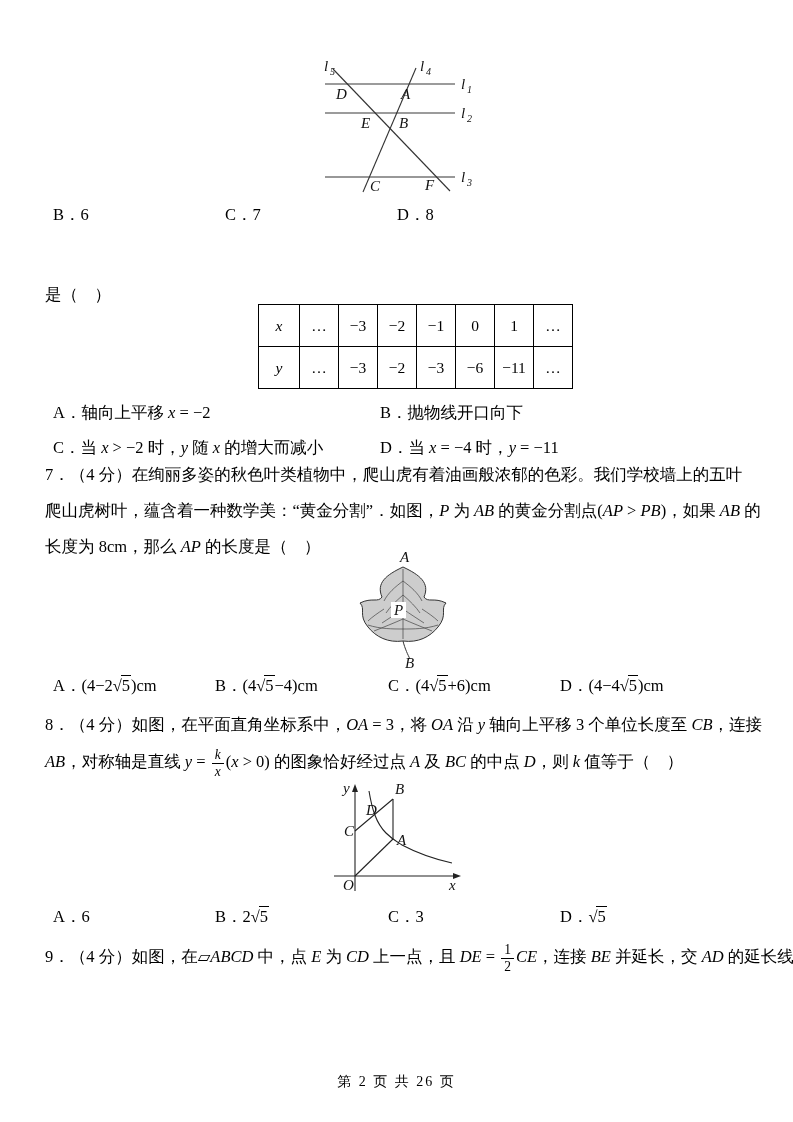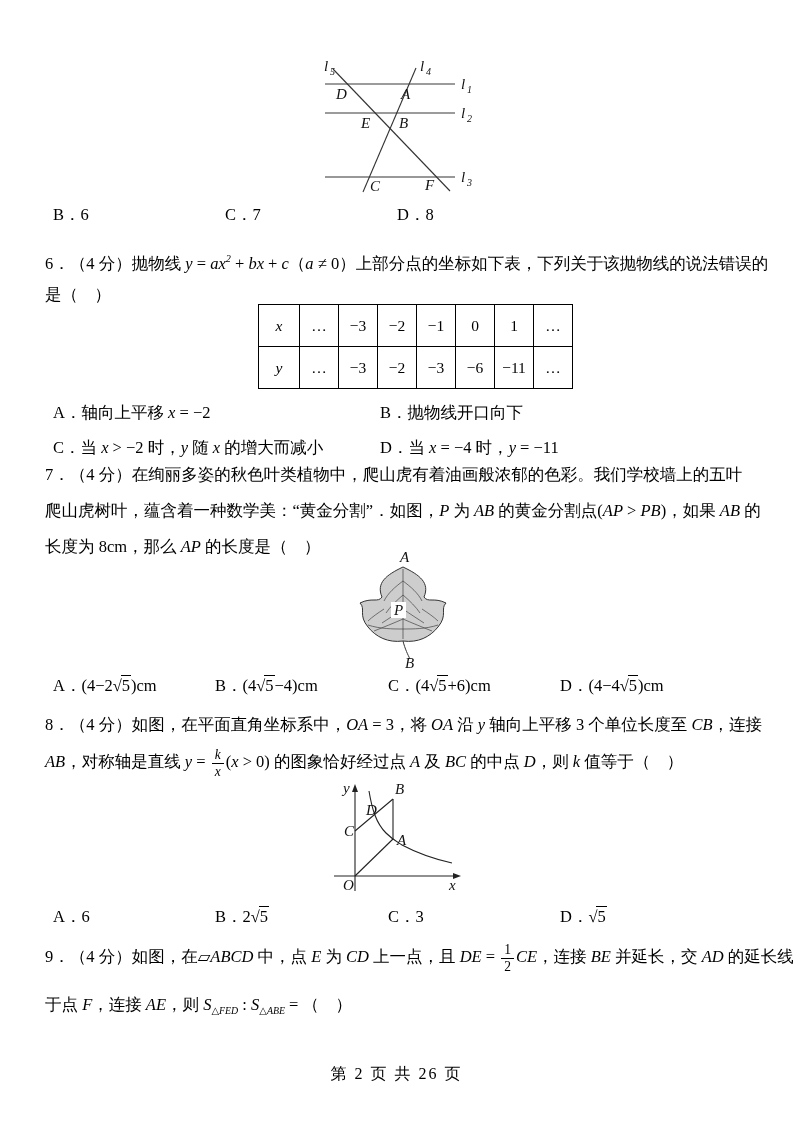--- a/index.html
+++ b/index.html
@@ -24,21 +24,21 @@
   .frac .den{padding-top:1px;}
   .frac.it{font-style:italic;}
   table.vtable{border-collapse:collapse;}
   table.vtable td{
     border:1px solid #000;width:34px;height:41px;text-align:center;
     vertical-align:middle;font-size:15.5px;padding:0 2px;
   }
   table.vtable td.hd{width:36px;font-style:italic;}
   .fig text{font-family:"Liberation Serif","DejaVu Serif",serif;font-size:15px;font-style:italic;fill:#111;}
   .fig text.sub{font-size:10px;}
-  .footer{left:0;right:0;text-align:center;font-size:16px;letter-spacing:2px;}
+  .footer{left:0;right:0;text-align:center;font-size:14px;letter-spacing:2px;margin-top:9px;}
 </style>
 </head>
 <body>
 
 <div class="sheet">
 
   <svg class="abs fig" style="left:303px;top:56px" width="220" height="142" viewBox="0 0 220 142">
     <line x1="22" y1="28" x2="152" y2="28" stroke="#7a7a7a" stroke-width="1.3"></line>
     <line x1="22" y1="57" x2="152" y2="57" stroke="#7a7a7a" stroke-width="1.3"></line>
     <line x1="22" y1="121" x2="152" y2="121" stroke="#333" stroke-width="1.1"></line>
@@ -61,21 +61,20 @@
     <text x="67" y="135">C</text>
     <text x="122" y="134">F</text>
   </svg>
 
   <div class="abs row" style="left:53px;top:204px">
     <span class="opt"><span>B．6</span></span>
     <span class="opt"><span>C．7</span></span>
     <span class="opt"><span>D．8</span></span>
   </div>
 
-  <div class="abs line" style="left:45px;top:244px"><span>6．（4 分）抛物线 </span><span class="sg-i">y</span><span> = </span><span class="sg-i">ax</span><span class="sg-sup">2</span><span> + </span><span class="sg-i">bx</span><span> + </span><span class="sg-i">c</span><span>（</span><span class="sg-i">a</span><span> ≠ 0）上部分点的坐标如下表，下列关于该抛物线的说法错误的</span></div>
   <div class="abs line" style="left:45px;top:280px"><span>是（　）</span></div>
 
   <table class="abs vtable" style="left:258px;top:304px">
     <tbody>
         <tr>
       <td class="hd">x</td>
       <td>…</td>
       <td>−3</td>
       <td>−2</td>
       <td>−1</td>
@@ -160,17 +159,16 @@
 
   <span class="abs line" style="left:53px;top:902px"><span>A．6</span></span>
   <span class="abs line" style="left:215px;top:902px"><span>B．2</span><span class="sqrt">√</span><span class="rad">5</span></span>
   <span class="abs line" style="left:388px;top:902px"><span>C．3</span></span>
   <span class="abs line" style="left:560px;top:902px"><span>D．</span><span class="sqrt">√</span><span class="rad">5</span></span>
 
   <div class="abs line" style="left:45px;top:942px"><span>9．（4 分）如图，在▱</span><span class="sg-i">ABCD</span><span> 中，点 </span><span class="sg-i">E</span><span> 为 </span><span class="sg-i">CD</span><span> 上一点，且 </span><span class="sg-i">DE</span><span> = </span><span class="frac">
         <span class="num">1</span>
         <span class="den">2</span>
       </span><span class="sg-i">CE</span><span>，连接 </span><span class="sg-i">BE</span><span> 并延长，交 </span><span class="sg-i">AD</span><span> 的延长线</span></div>
-  <div class="abs line" style="left:45px;top:990px"><span>于点 </span><span class="sg-i">F</span><span>，连接 </span><span class="sg-i">AE</span><span>，则 </span><span class="sg-i">S</span><span class="sg-sub">△FED</span><span> : </span><span class="sg-i">S</span><span class="sg-sub">△ABE</span><span> = （　）</span></div>
 
   <div class="abs footer" style="top:1064px">第 2 页 共 26 页</div>
 
 </div>
 
 </body></html>

